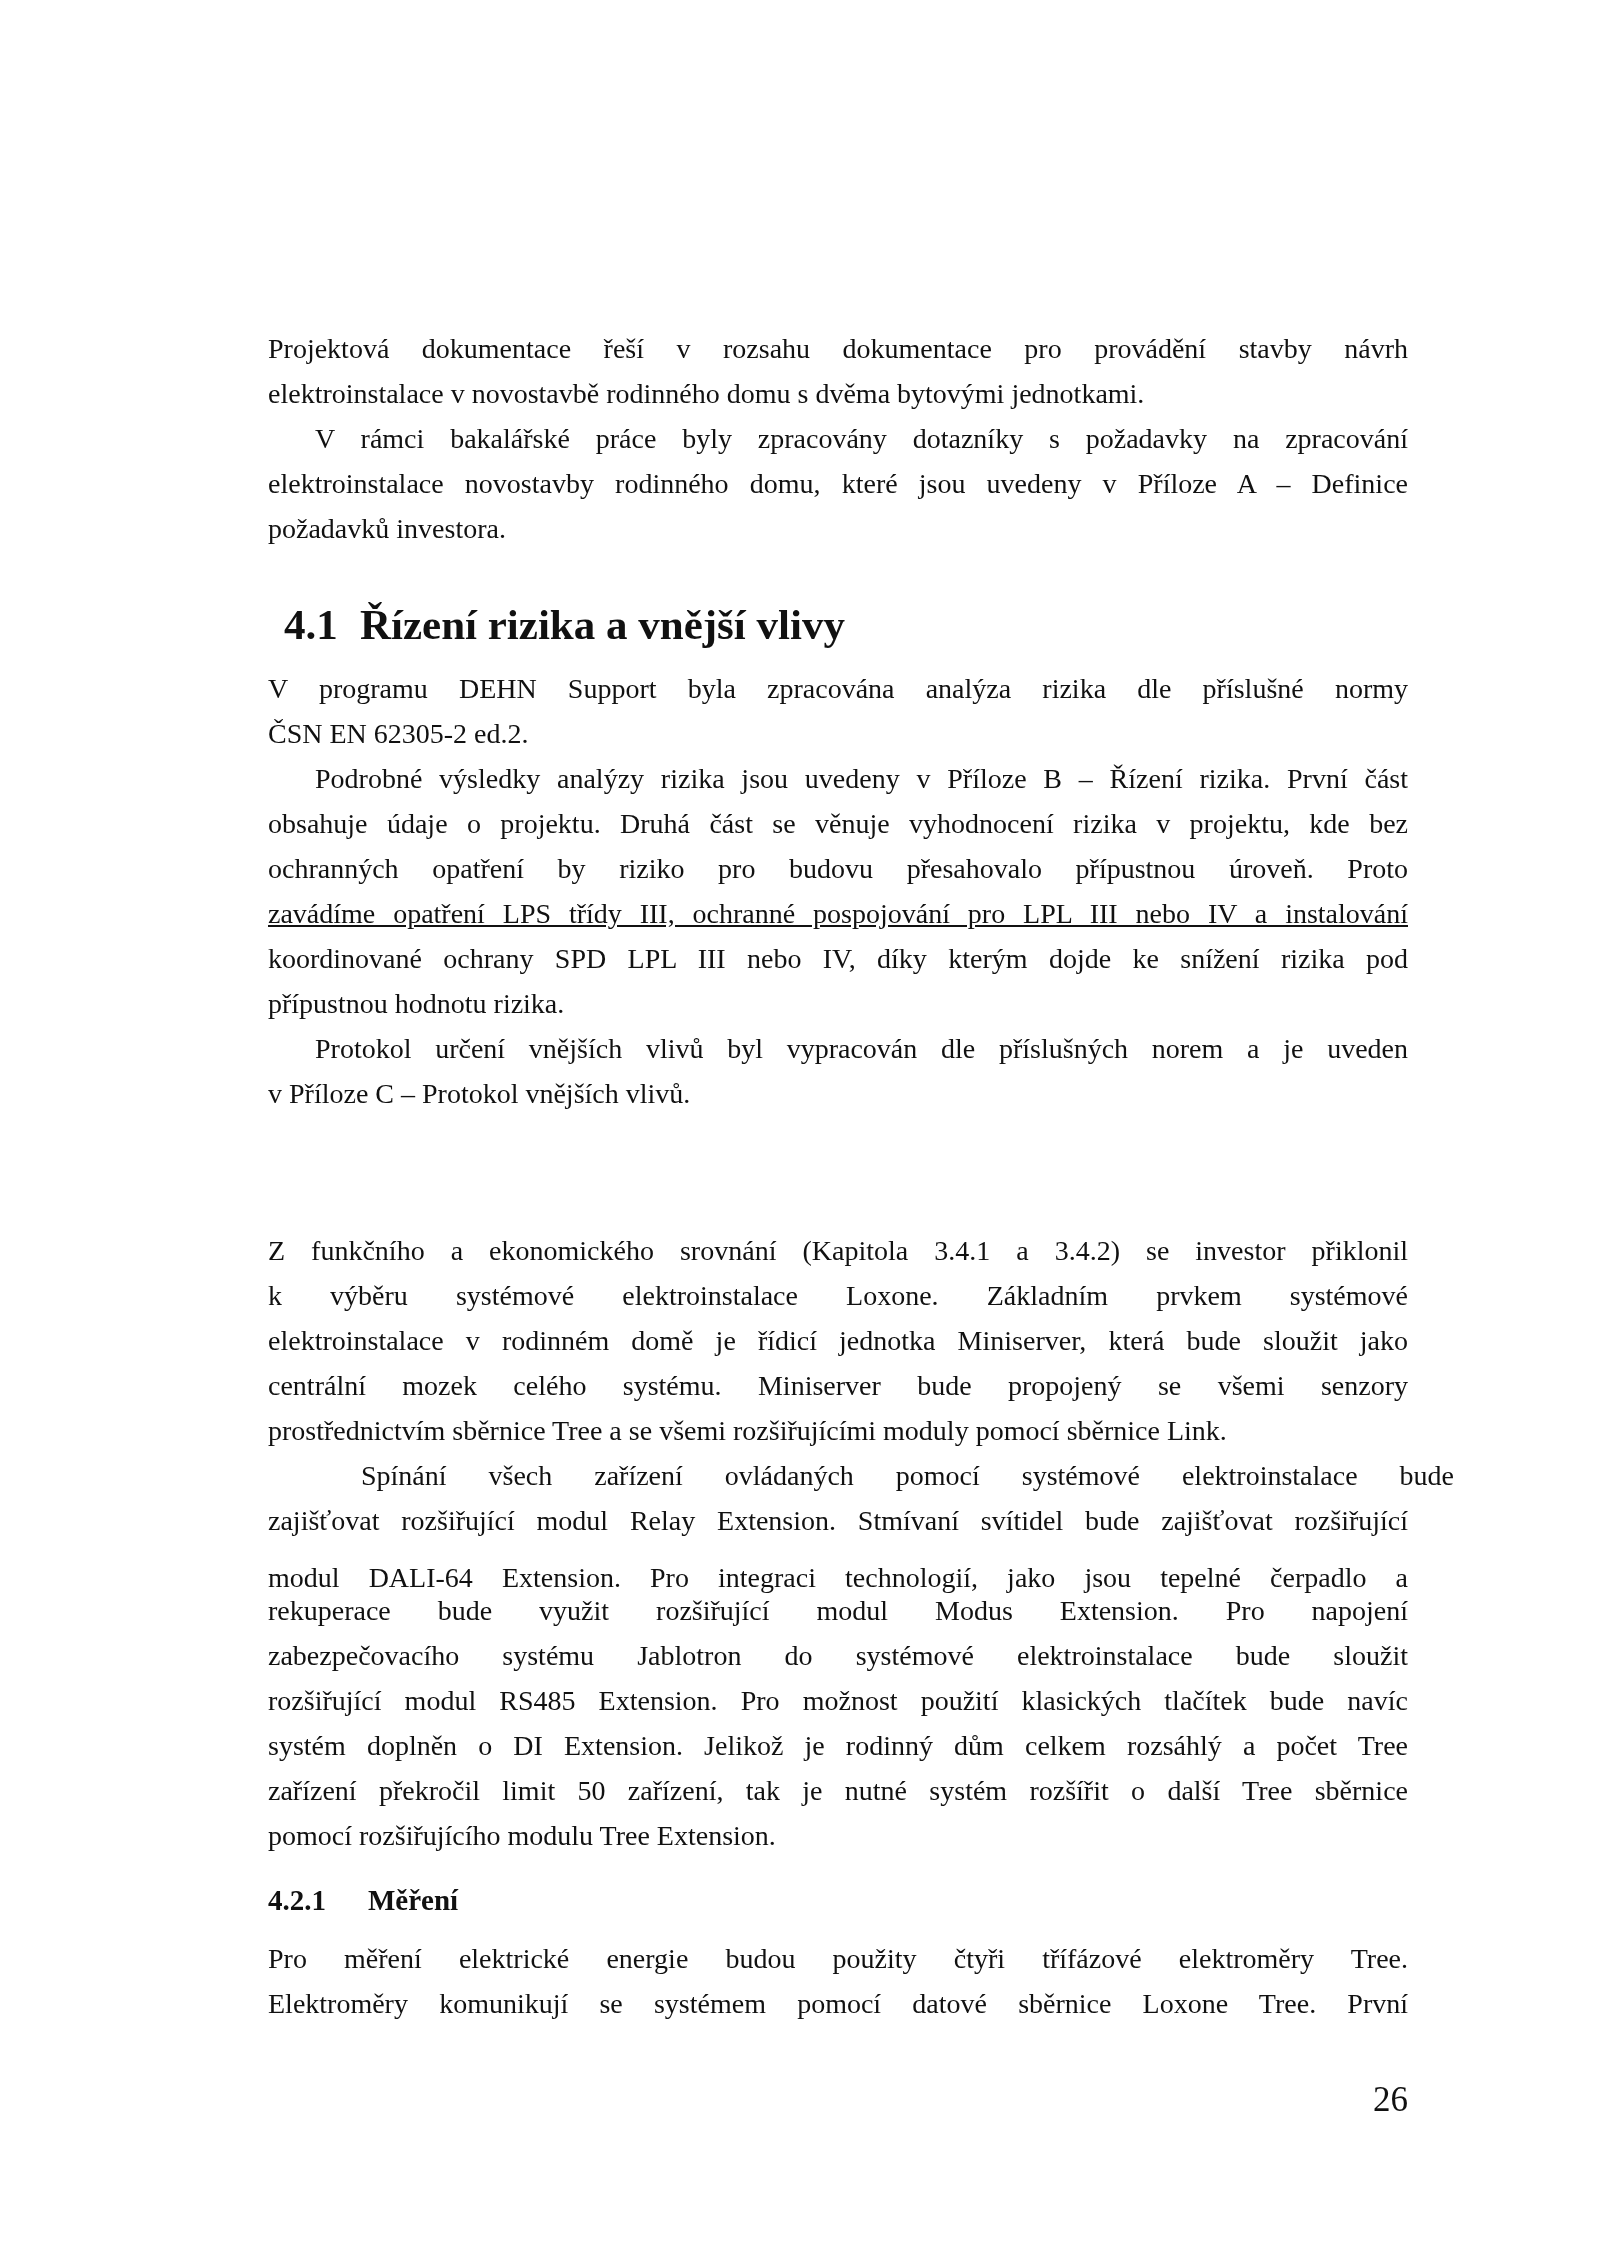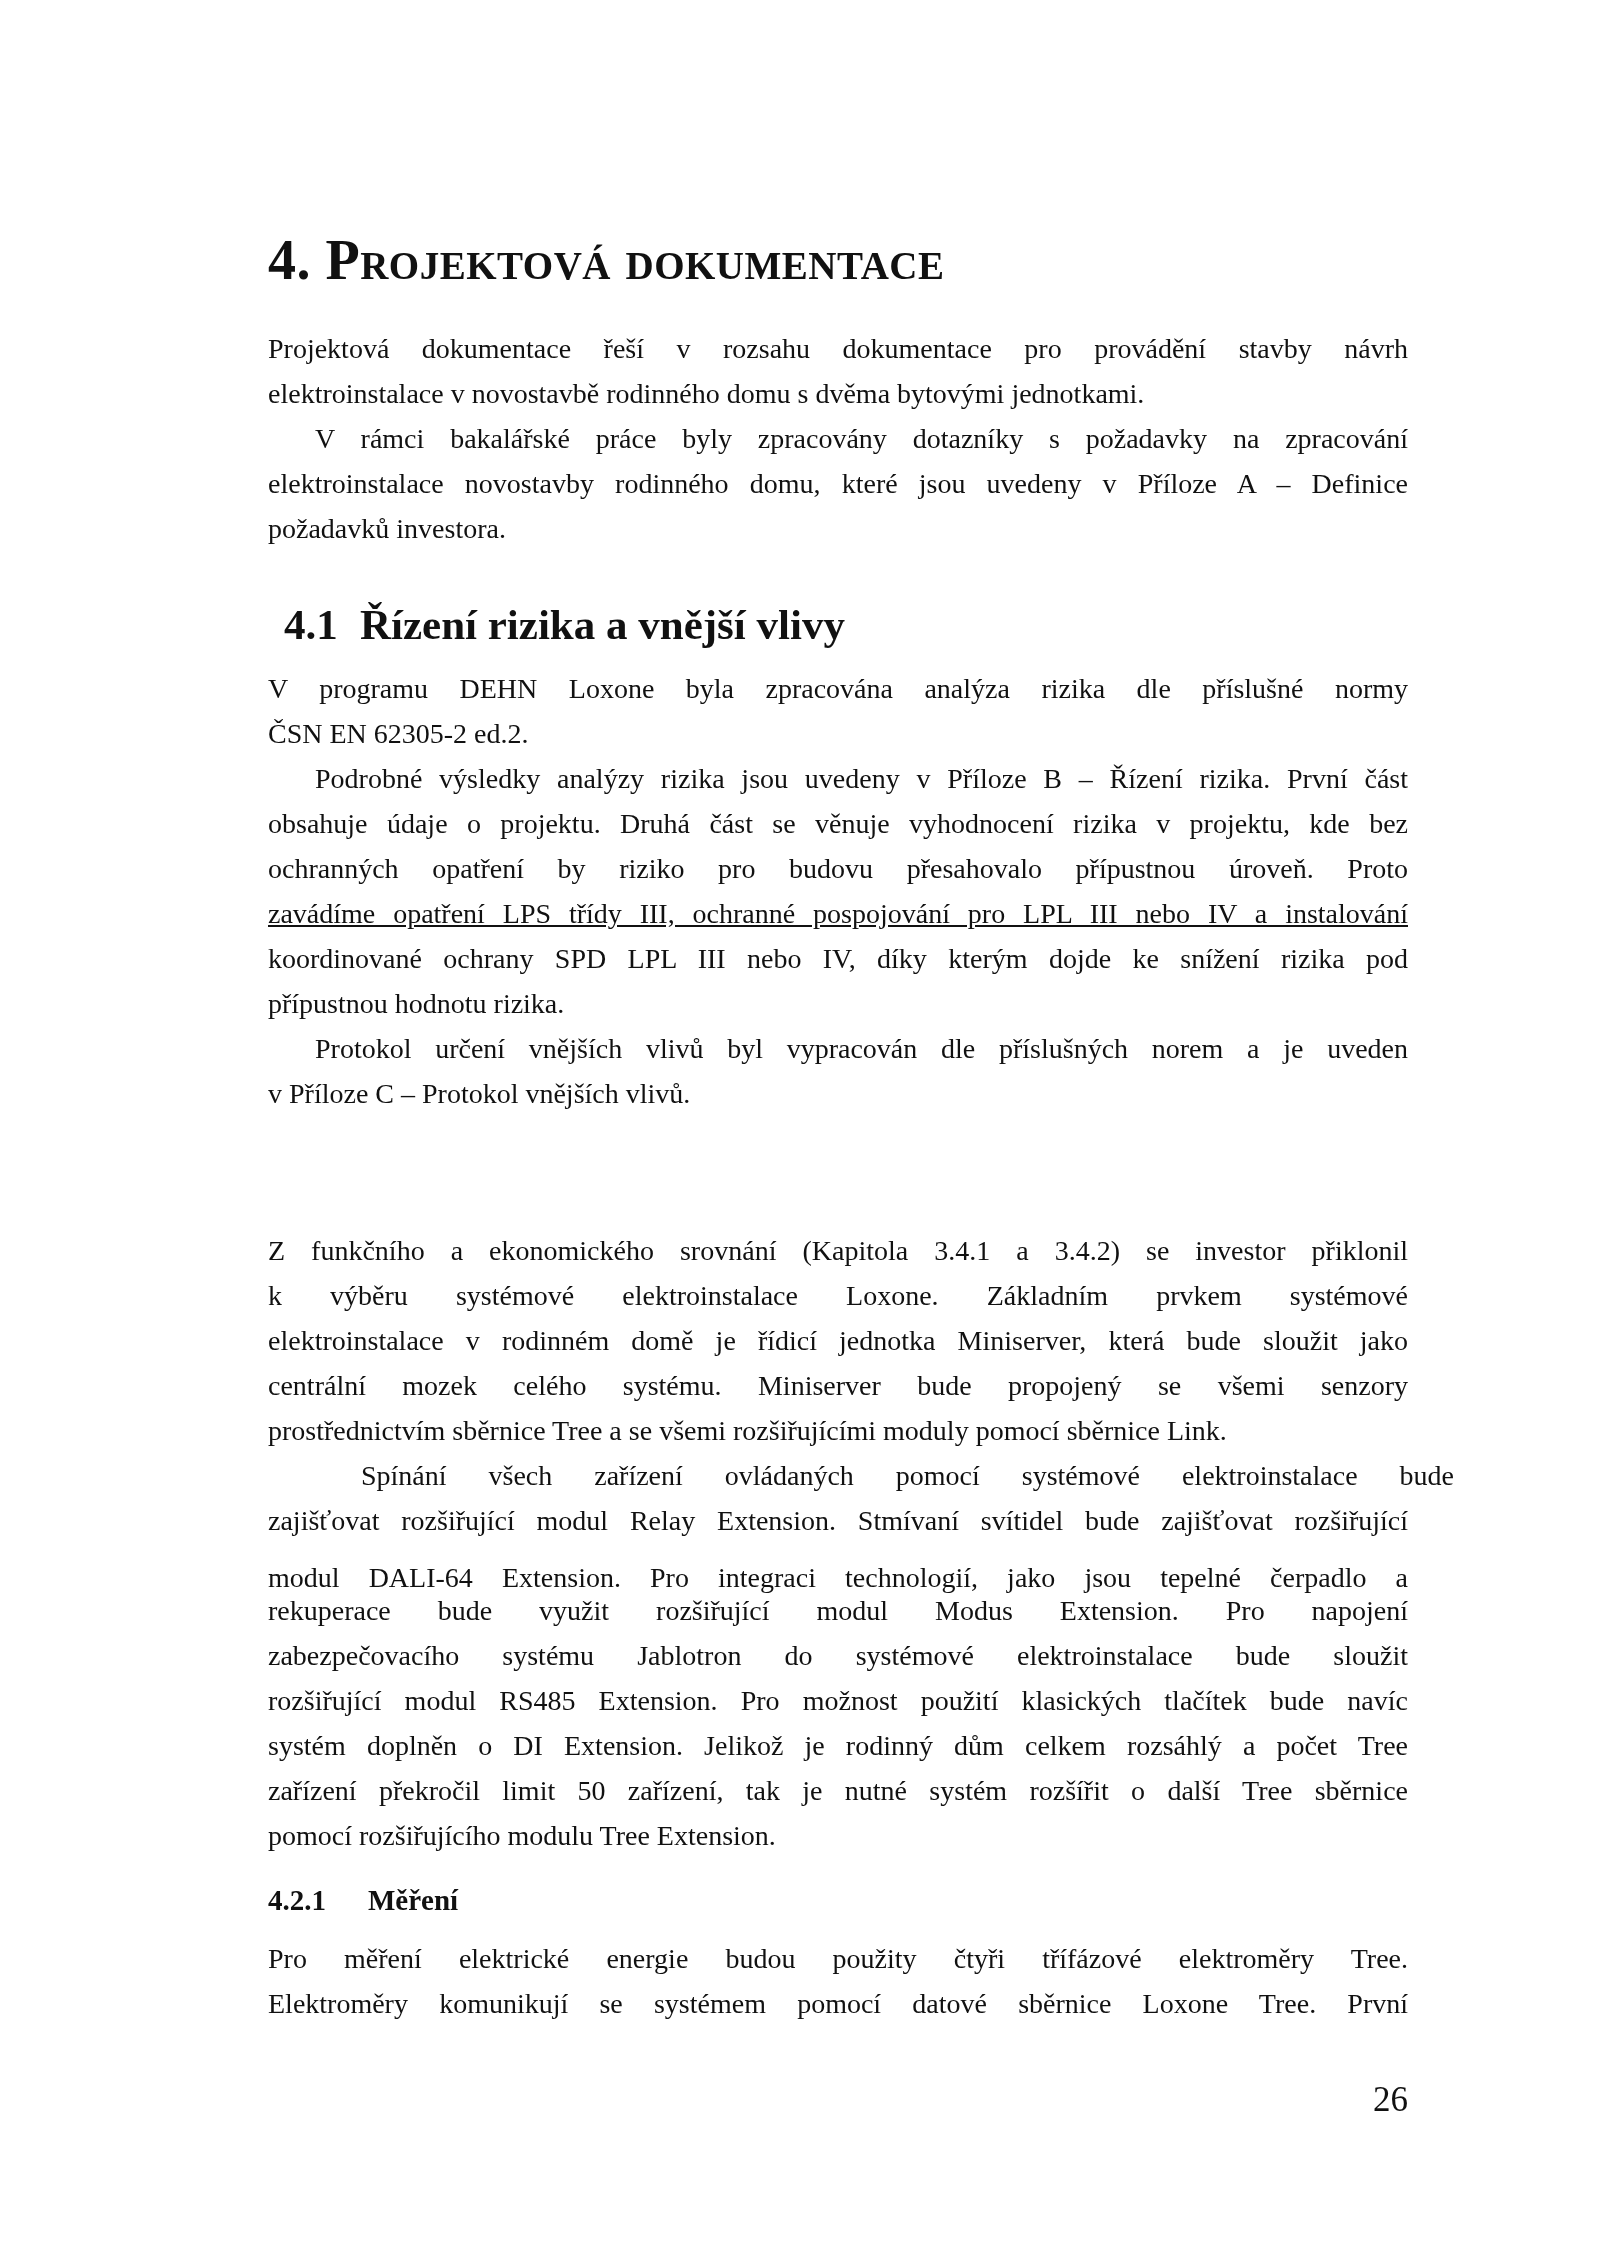--- a/index.html
+++ b/index.html
@@ -15,35 +15,34 @@
     .line { position: absolute; left: 268px; width: 1140px; font-size: 28px; line-height: 36px;
             height: 36px; white-space: nowrap; overflow: visible; }
     .line.just { text-align: justify; text-align-last: justify; white-space: normal; }
     .line.indent { left: 315px; width: 1093px; }
     .pagenum { position: absolute; right: 192px; top: 2080px; font-size: 35px; }
   </style>
 </head>
 <body>
 
 <div class="page">
-  <div class="h1">4. Projektová dokumentace</div>
 
   <div id="intro">
       <div class="line just" style="top: 331px;">Projektová dokumentace řeší v rozsahu dokumentace pro provádění stavby návrh</div>
       <div class="line" style="top: 376px;">elektroinstalace v novostavbě rodinného domu s dvěma bytovými jednotkami.</div>
       <div class="line just indent" style="top: 421px;">V rámci bakalářské práce byly zpracovány dotazníky s požadavky na zpracování</div>
       <div class="line just" style="top: 466px;">elektroinstalace novostavby rodinného domu, které jsou uvedeny v Příloze A – Definice</div>
       <div class="line" style="top: 511px;">požadavků investora.</div>
     </div>
 
   <div class="h2" style="top:600px">
     <span class="num">4.1</span><span>Řízení rizika a vnější vlivy</span>
   </div>
   <div id="s41">
-      <div class="line just" style="top: 671px;">V programu DEHN Loxone byla zpracována analýza rizika dle příslušné normy</div>
+      <div class="line just" style="top: 671px;">V programu DEHN Support byla zpracována analýza rizika dle příslušné normy</div>
       <div class="line" style="top: 716px;">ČSN EN 62305-2 ed.2.</div>
       <div class="line just indent" style="top: 761px;">Podrobné výsledky analýzy rizika jsou uvedeny v Příloze B – Řízení rizika. První část</div>
       <div class="line just" style="top: 806px;">obsahuje údaje o projektu. Druhá část se věnuje vyhodnocení rizika v projektu, kde bez</div>
       <div class="line just" style="top: 851px;">ochranných opatření by riziko pro budovu přesahovalo přípustnou úroveň. Proto</div>
       <div class="line just" style="top: 896px; text-decoration: underline;">zavádíme opatření LPS třídy III, ochranné pospojování pro LPL III nebo IV a instalování</div>
       <div class="line just" style="top: 941px;">koordinované ochrany SPD LPL III nebo IV, díky kterým dojde ke snížení rizika pod</div>
       <div class="line" style="top: 986px;">přípustnou hodnotu rizika.</div>
       <div class="line just indent" style="top: 1031px;">Protokol určení vnějších vlivů byl vypracován dle příslušných norem a je uveden</div>
       <div class="line" style="top: 1076px;">v Příloze C – Protokol vnějších vlivů.</div>
     </div>

